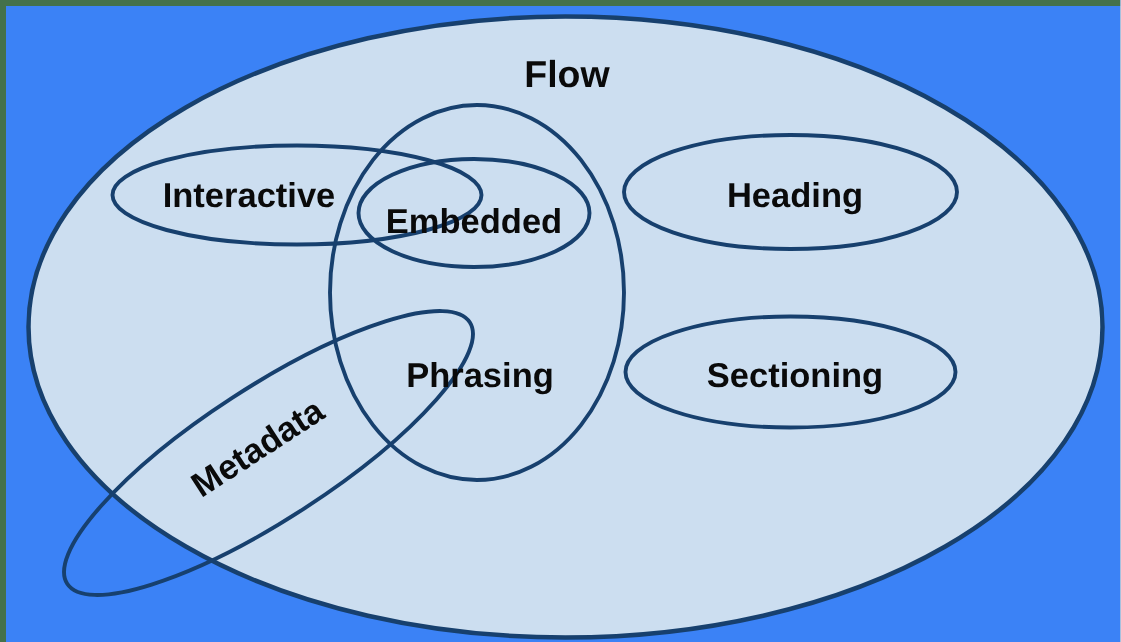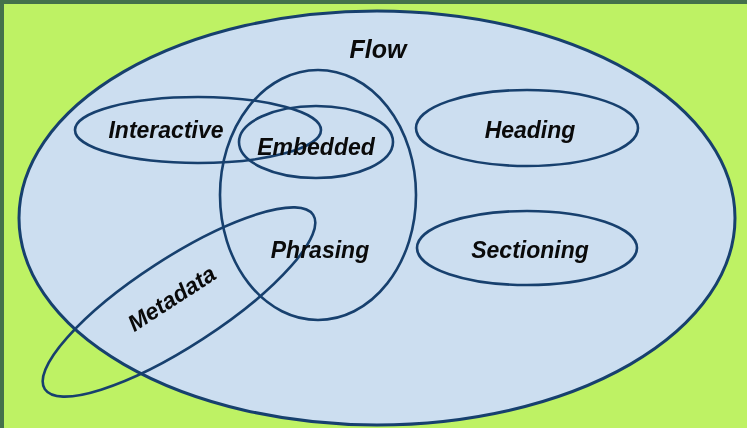--- a/index.html
+++ b/index.html
@@ -27,21 +27,21 @@
   .edge-left, .edge-top {
     position: absolute;
     background: #44714B;
   }
   .edge-left { left: 0; top: 0; width: 4px; height: 428px; }
   .edge-top  { left: 0; top: 0; width: 747px; height: 4px; }
 </style>
 </head>
 <body>
 
-<div id="canvas" style="background: #bef264; font-style: italic;">
+<div id="canvas" style="background: #3b82f6;">
 
   <svg viewBox="0 0 747 428" xmlns="http://www.w3.org/2000/svg">
 
     <ellipse fill="#CCDEF0" stroke="#17406E" stroke-width="3" cx="377" cy="218" rx="358" ry="207"></ellipse>
 
     <ellipse fill="none" stroke="#17406E" stroke-width="2.6" cx="198" cy="130" rx="123" ry="33"></ellipse>
 
     <ellipse fill="none" stroke="#17406E" stroke-width="2.6" cx="316" cy="142" rx="77" ry="36"></ellipse>
 
     <ellipse fill="none" stroke="#17406E" stroke-width="2.6" cx="318" cy="195" rx="98" ry="125"></ellipse>

